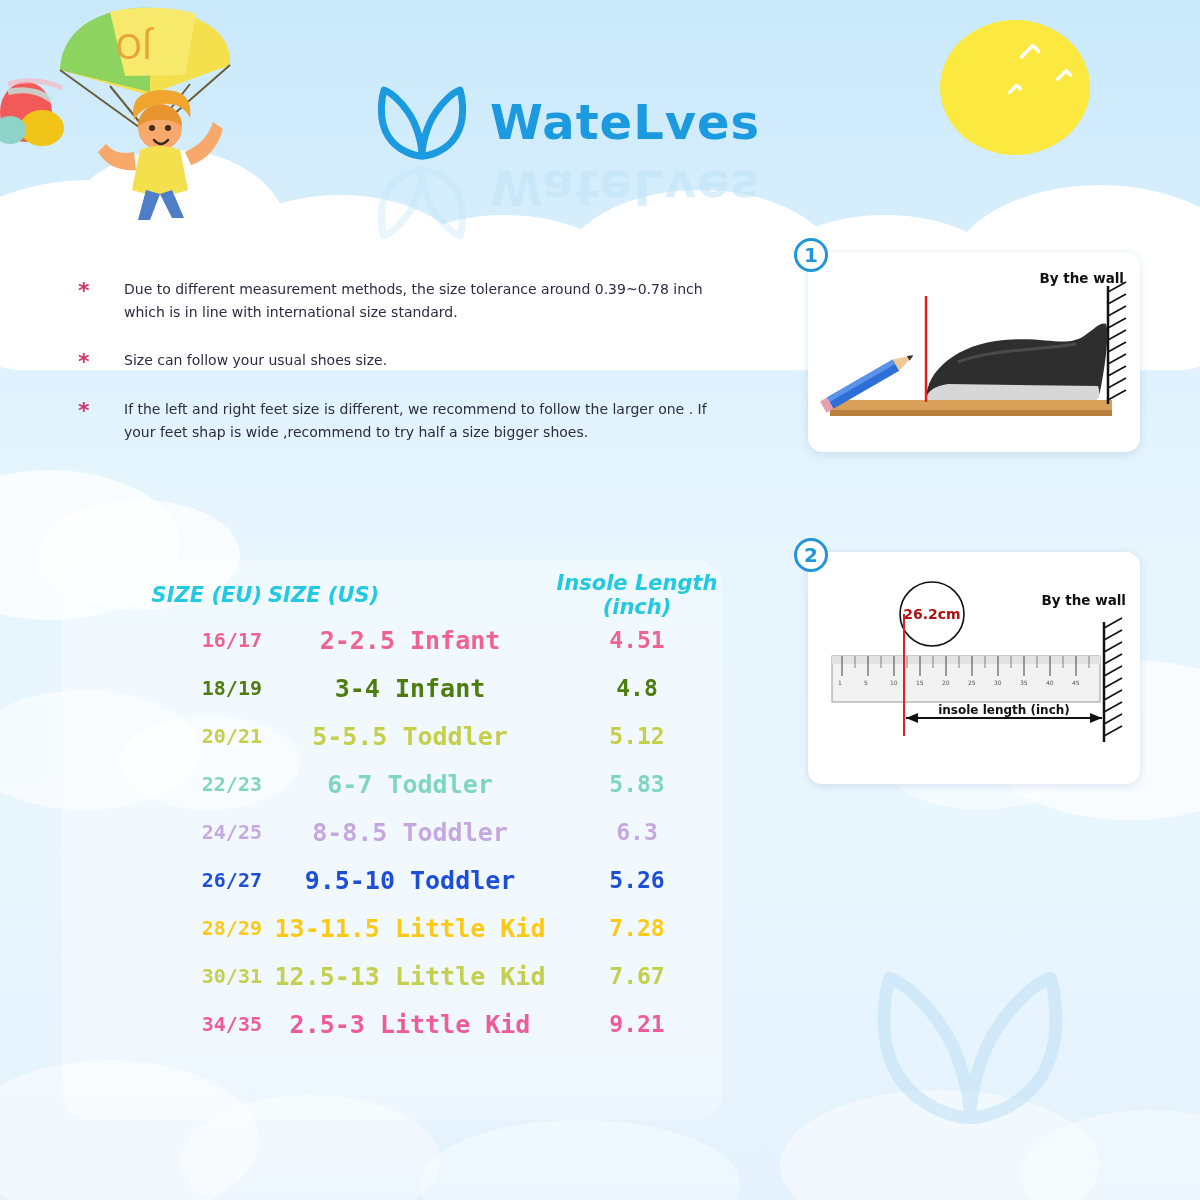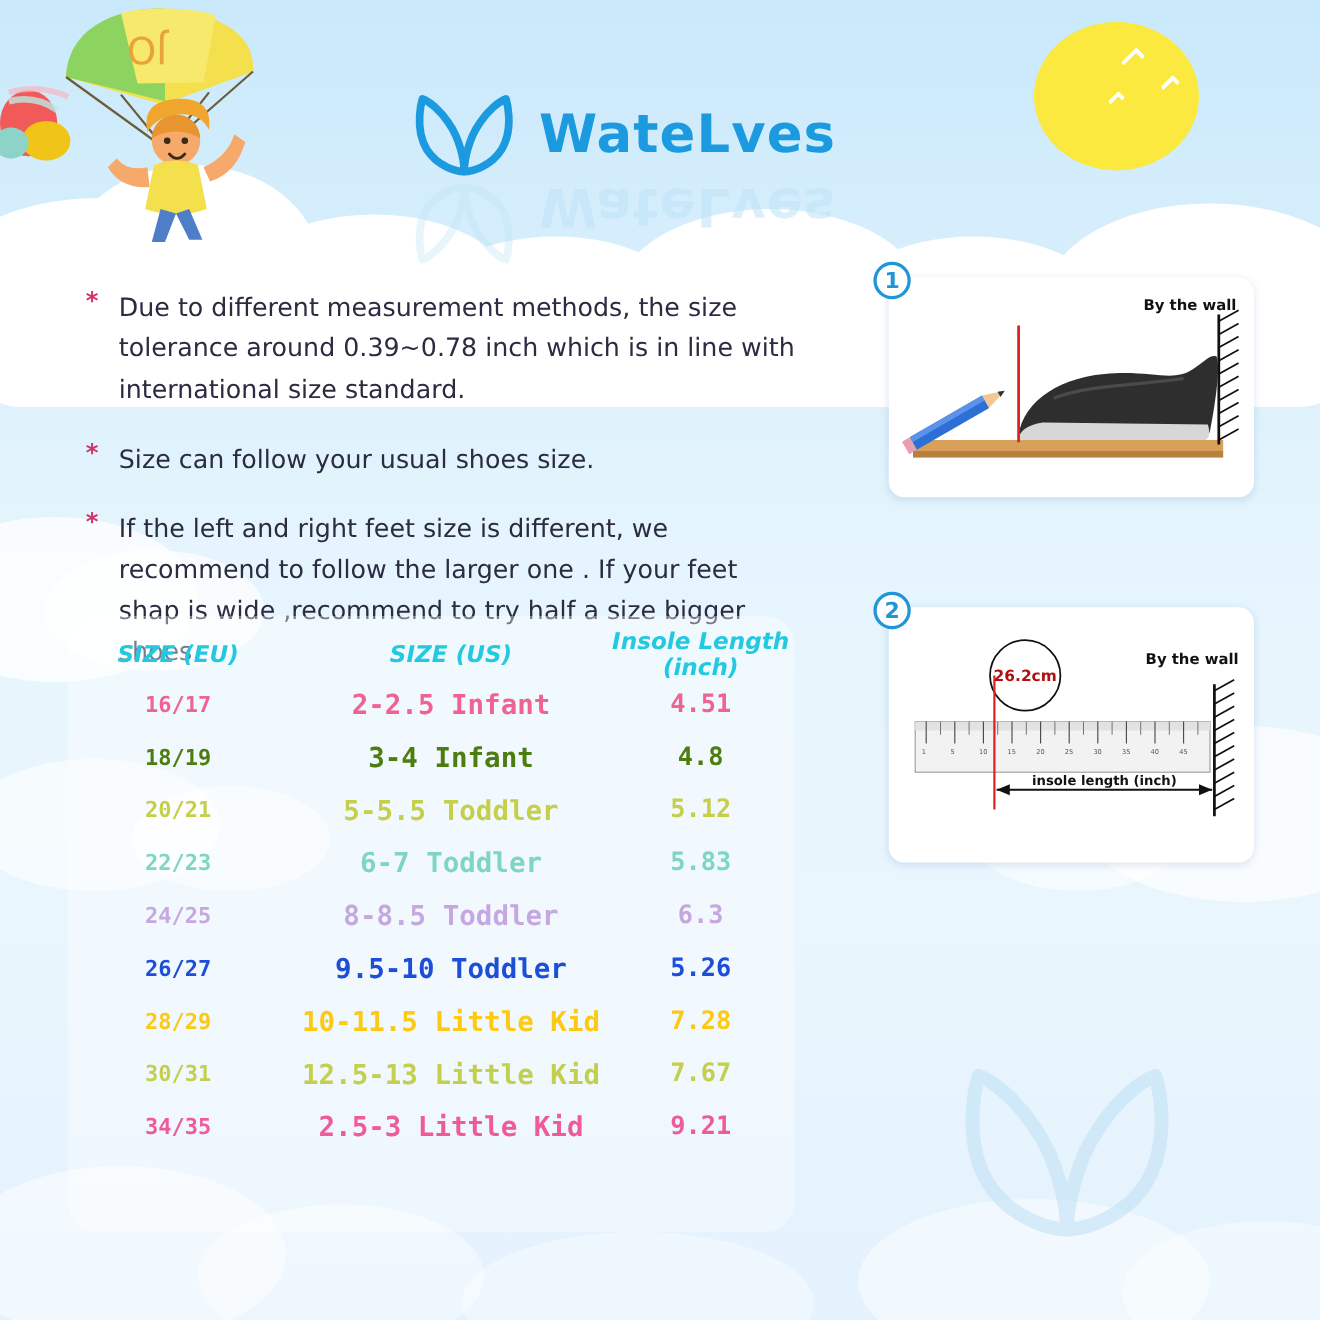--- a/index.html
+++ b/index.html
@@ -35,34 +35,34 @@
   .bird { position:absolute; border-top:4px solid #fff; border-right:4px solid #fff;
           width:20px; height:12px; transform:rotate(-45deg); border-radius:3px; }
 
   
   .para { position:absolute; left:0px; top:0px; width:300px; height:220px; }
 
   
   .notes { position:absolute; left:78px; top:262px; width:650px; }
   .note { position:relative; padding-left:30px; margin-bottom:26px; }
   .note .star { position:absolute; left:0; top:2px; color:#d2356b; font-size:22px; font-weight:700; line-height:1; }
-  .note p { margin:0; font-size:23px; line-height:1.62; color:#2b2b42; font-family:"DejaVu Sans", sans-serif; }
+  .note p { margin:16px; font-size:14px; line-height:1.62; color:#2b2b42; font-family:"DejaVu Sans", sans-serif; }
 
   
   .table-card {
     position:absolute; left:62px; top:560px; width:660px; height:560px;
     background:rgba(255,255,255,.38); border-radius:26px;
   }
   .table-row { display:flex; align-items:center; }
   .th { font-style:italic; font-weight:700; font-size:21px; color:#23c9e0; }
-  .col1 { width:200px; text-align:center; }
+  .col1 { width:200px; text-align:right; }
   .col2 { width:290px; text-align:center; padding-left:6px; }
   .col3 { width:170px; text-align:center; }
   .head { height:56px; padding-top:14px; }
-  .head .col2 { text-align:center; padding-left:6px;}
+  .head .col2 { text-align:left; padding-left:6px;}
   .head .col3 { text-align:center; }
   .drow { height:48px; }
   .drow div { font-family:"DejaVu Sans Mono", monospace; font-weight:700; }
   .c-eu { font-size:20px; }
   .c-us { font-size:25px; }
   .c-in { font-size:23px;text-align:center; }
 
   
   .step-card {
     position:absolute; background:#ffffff; border-radius:14px;
@@ -205,21 +205,21 @@
     <div class="col2 c-us">8-8.5 Toddler</div>
     <div class="col3 c-in">6.3</div>
   </div>
   <div class="table-row drow" style="color:#1d4ed8">
     <div class="col1 c-eu">26/27</div>
     <div class="col2 c-us">9.5-10 Toddler</div>
     <div class="col3 c-in">5.26</div>
   </div>
   <div class="table-row drow" style="color:#fcc915">
     <div class="col1 c-eu">28/29</div>
-    <div class="col2 c-us">10-11.5 Little Kid</div>
+    <div class="col2 c-us">13-11.5 Little Kid</div>
     <div class="col3 c-in">7.28</div>
   </div>
   <div class="table-row drow" style="color:#c3cf4e">
     <div class="col1 c-eu">30/31</div>
     <div class="col2 c-us">12.5-13 Little Kid</div>
     <div class="col3 c-in">7.67</div>
   </div>
   <div class="table-row drow" style="color:#ef5a9a">
     <div class="col1 c-eu">34/35</div>
     <div class="col2 c-us">2.5-3 Little Kid</div>

